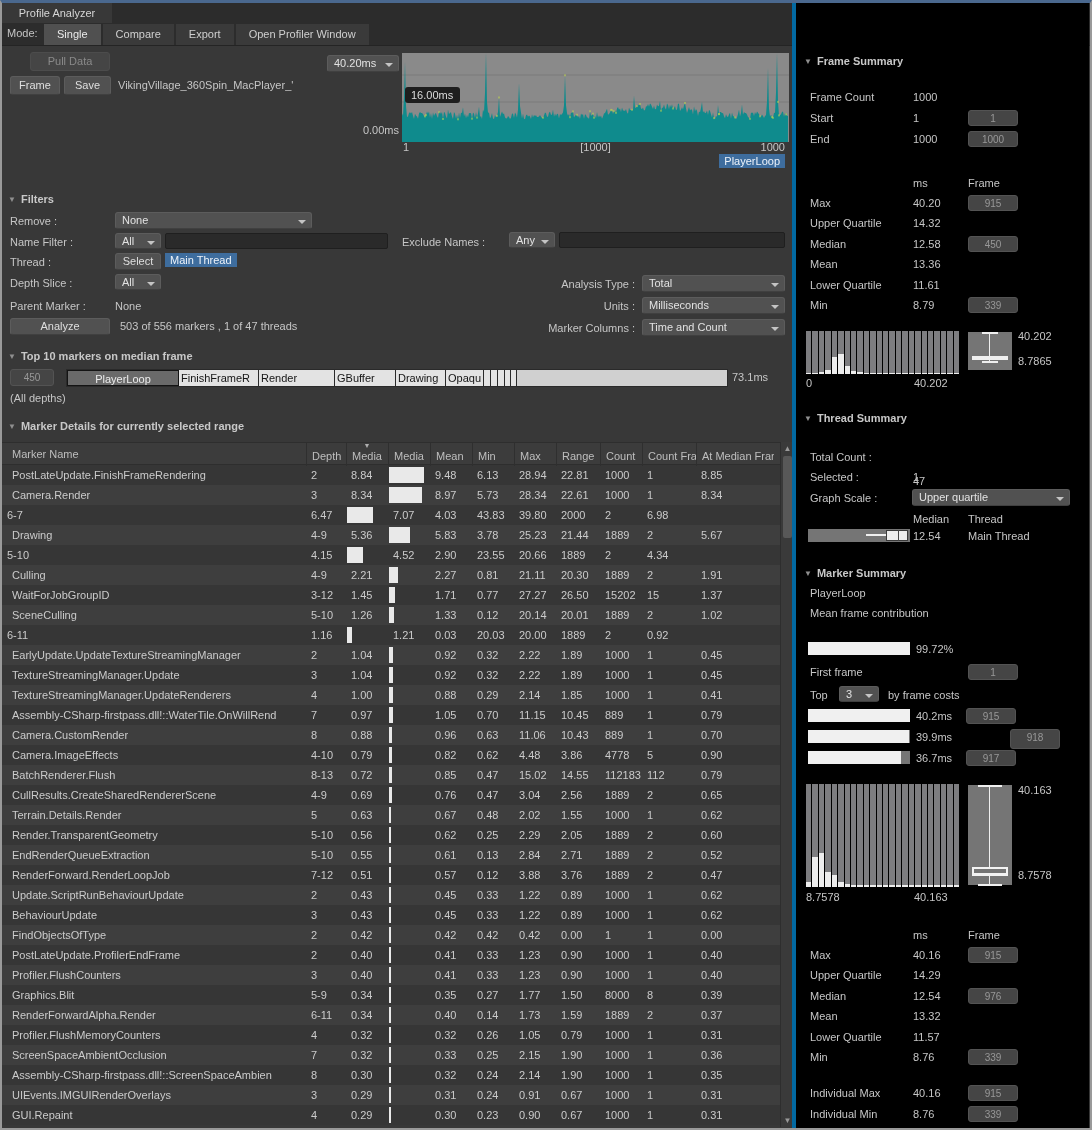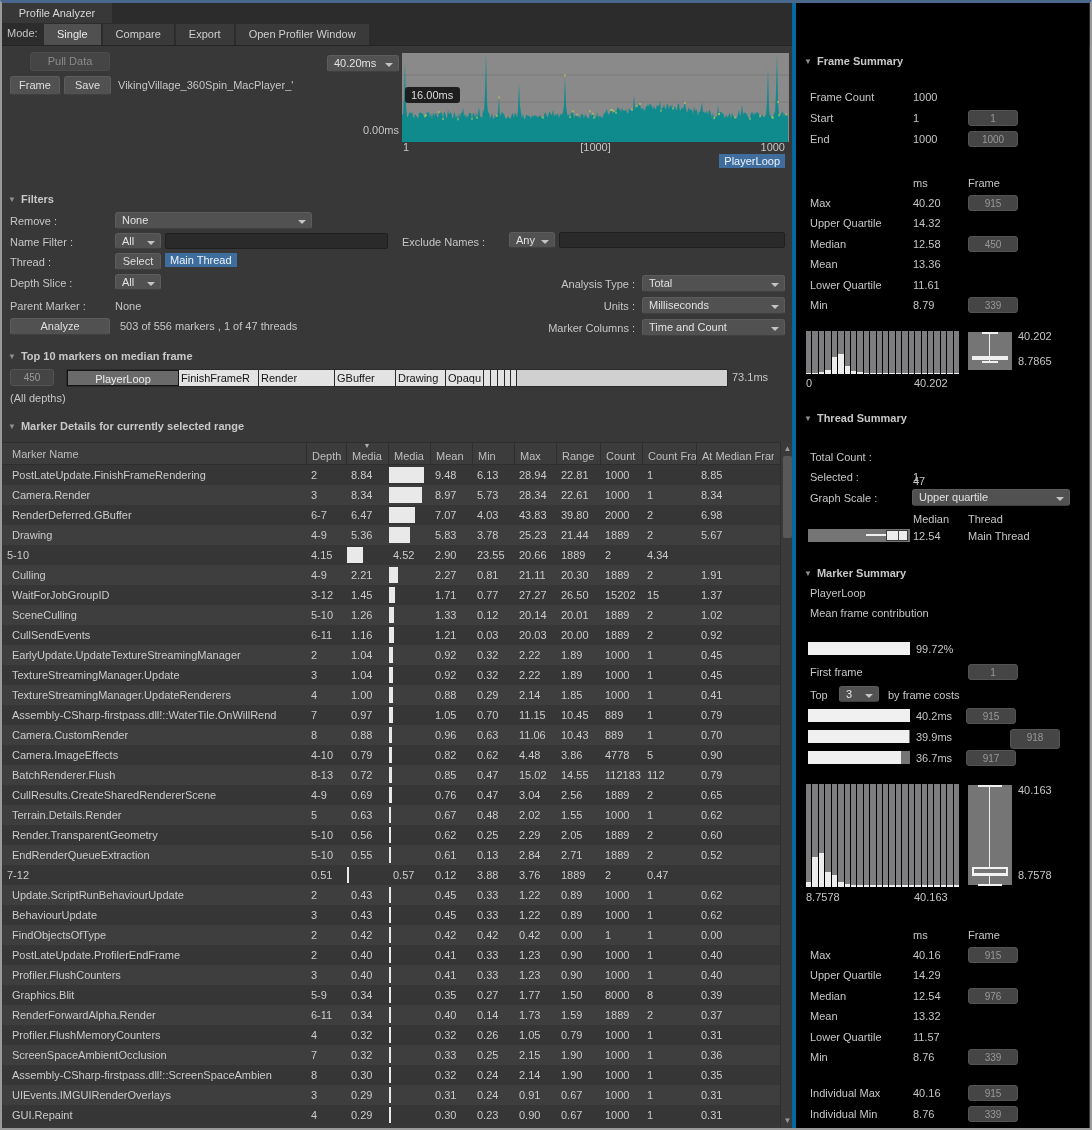--- a/index.html
+++ b/index.html
@@ -194,21 +194,20 @@
           </div>
           <div class="td">8.97</div>
           <div class="td">5.73</div>
           <div class="td">28.34</div>
           <div class="td">22.61</div>
           <div class="td">1000</div>
           <div class="td">1</div>
           <div class="td">8.34</div>
         </div>
         <div class="gridrow tr even">
-          <div class="td name">RenderDeferred.GBuffer</div>
           <div class="td">6-7</div>
           <div class="td">6.47</div>
           <div class="barcell">
             <div class="medbar" style="width: 25.6165px;"></div>
           </div>
           <div class="td">7.07</div>
           <div class="td">4.03</div>
           <div class="td">43.83</div>
           <div class="td">39.80</div>
           <div class="td">2000</div>
@@ -283,21 +282,20 @@
           </div>
           <div class="td">1.33</div>
           <div class="td">0.12</div>
           <div class="td">20.14</div>
           <div class="td">20.01</div>
           <div class="td">1889</div>
           <div class="td">2</div>
           <div class="td">1.02</div>
         </div>
         <div class="gridrow tr even">
-          <div class="td name">CullSendEvents</div>
           <div class="td">6-11</div>
           <div class="td">1.16</div>
           <div class="barcell">
             <div class="medbar" style="width: 4.59276px;"></div>
           </div>
           <div class="td">1.21</div>
           <div class="td">0.03</div>
           <div class="td">20.03</div>
           <div class="td">20.00</div>
           <div class="td">1889</div>
@@ -463,20 +461,21 @@
           </div>
           <div class="td">0.61</div>
           <div class="td">0.13</div>
           <div class="td">2.84</div>
           <div class="td">2.71</div>
           <div class="td">1889</div>
           <div class="td">2</div>
           <div class="td">0.52</div>
         </div>
         <div class="gridrow tr even">
+          <div class="td name">RenderForward.RenderLoopJob</div>
           <div class="td">7-12</div>
           <div class="td">0.51</div>
           <div class="barcell">
             <div class="medbar" style="width: 2.01923px;"></div>
           </div>
           <div class="td">0.57</div>
           <div class="td">0.12</div>
           <div class="td">3.88</div>
           <div class="td">3.76</div>
           <div class="td">1889</div>

